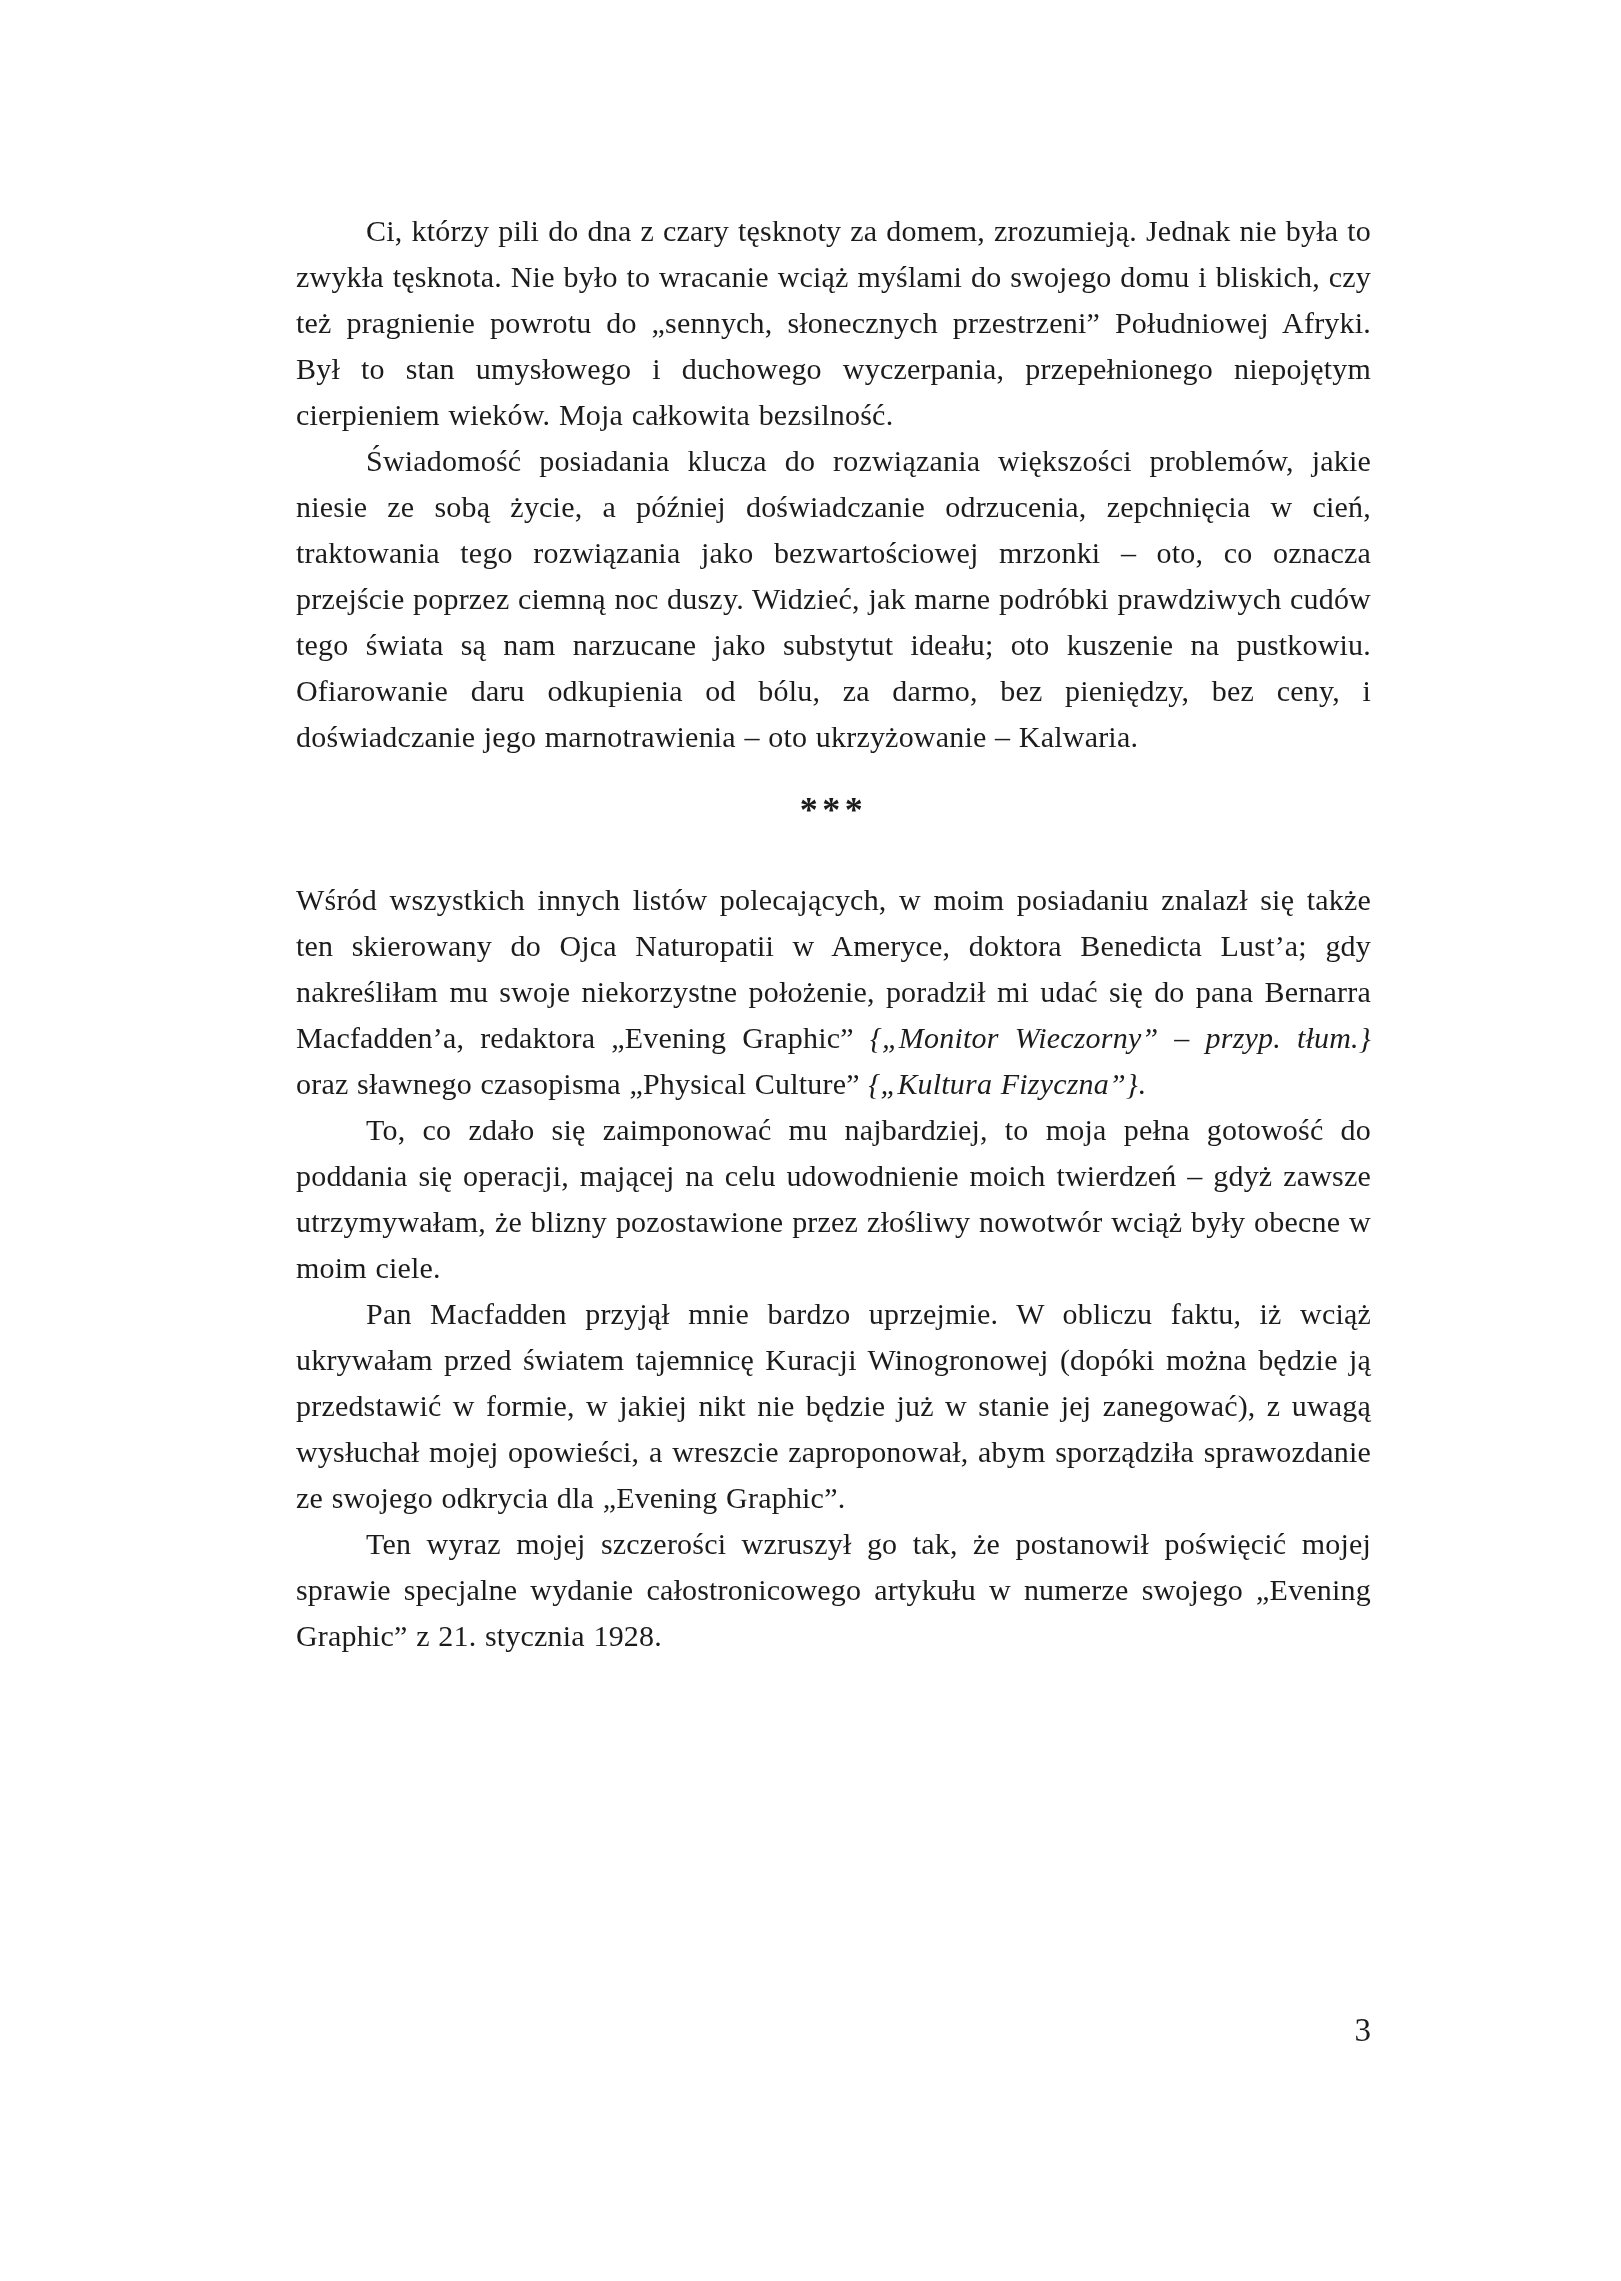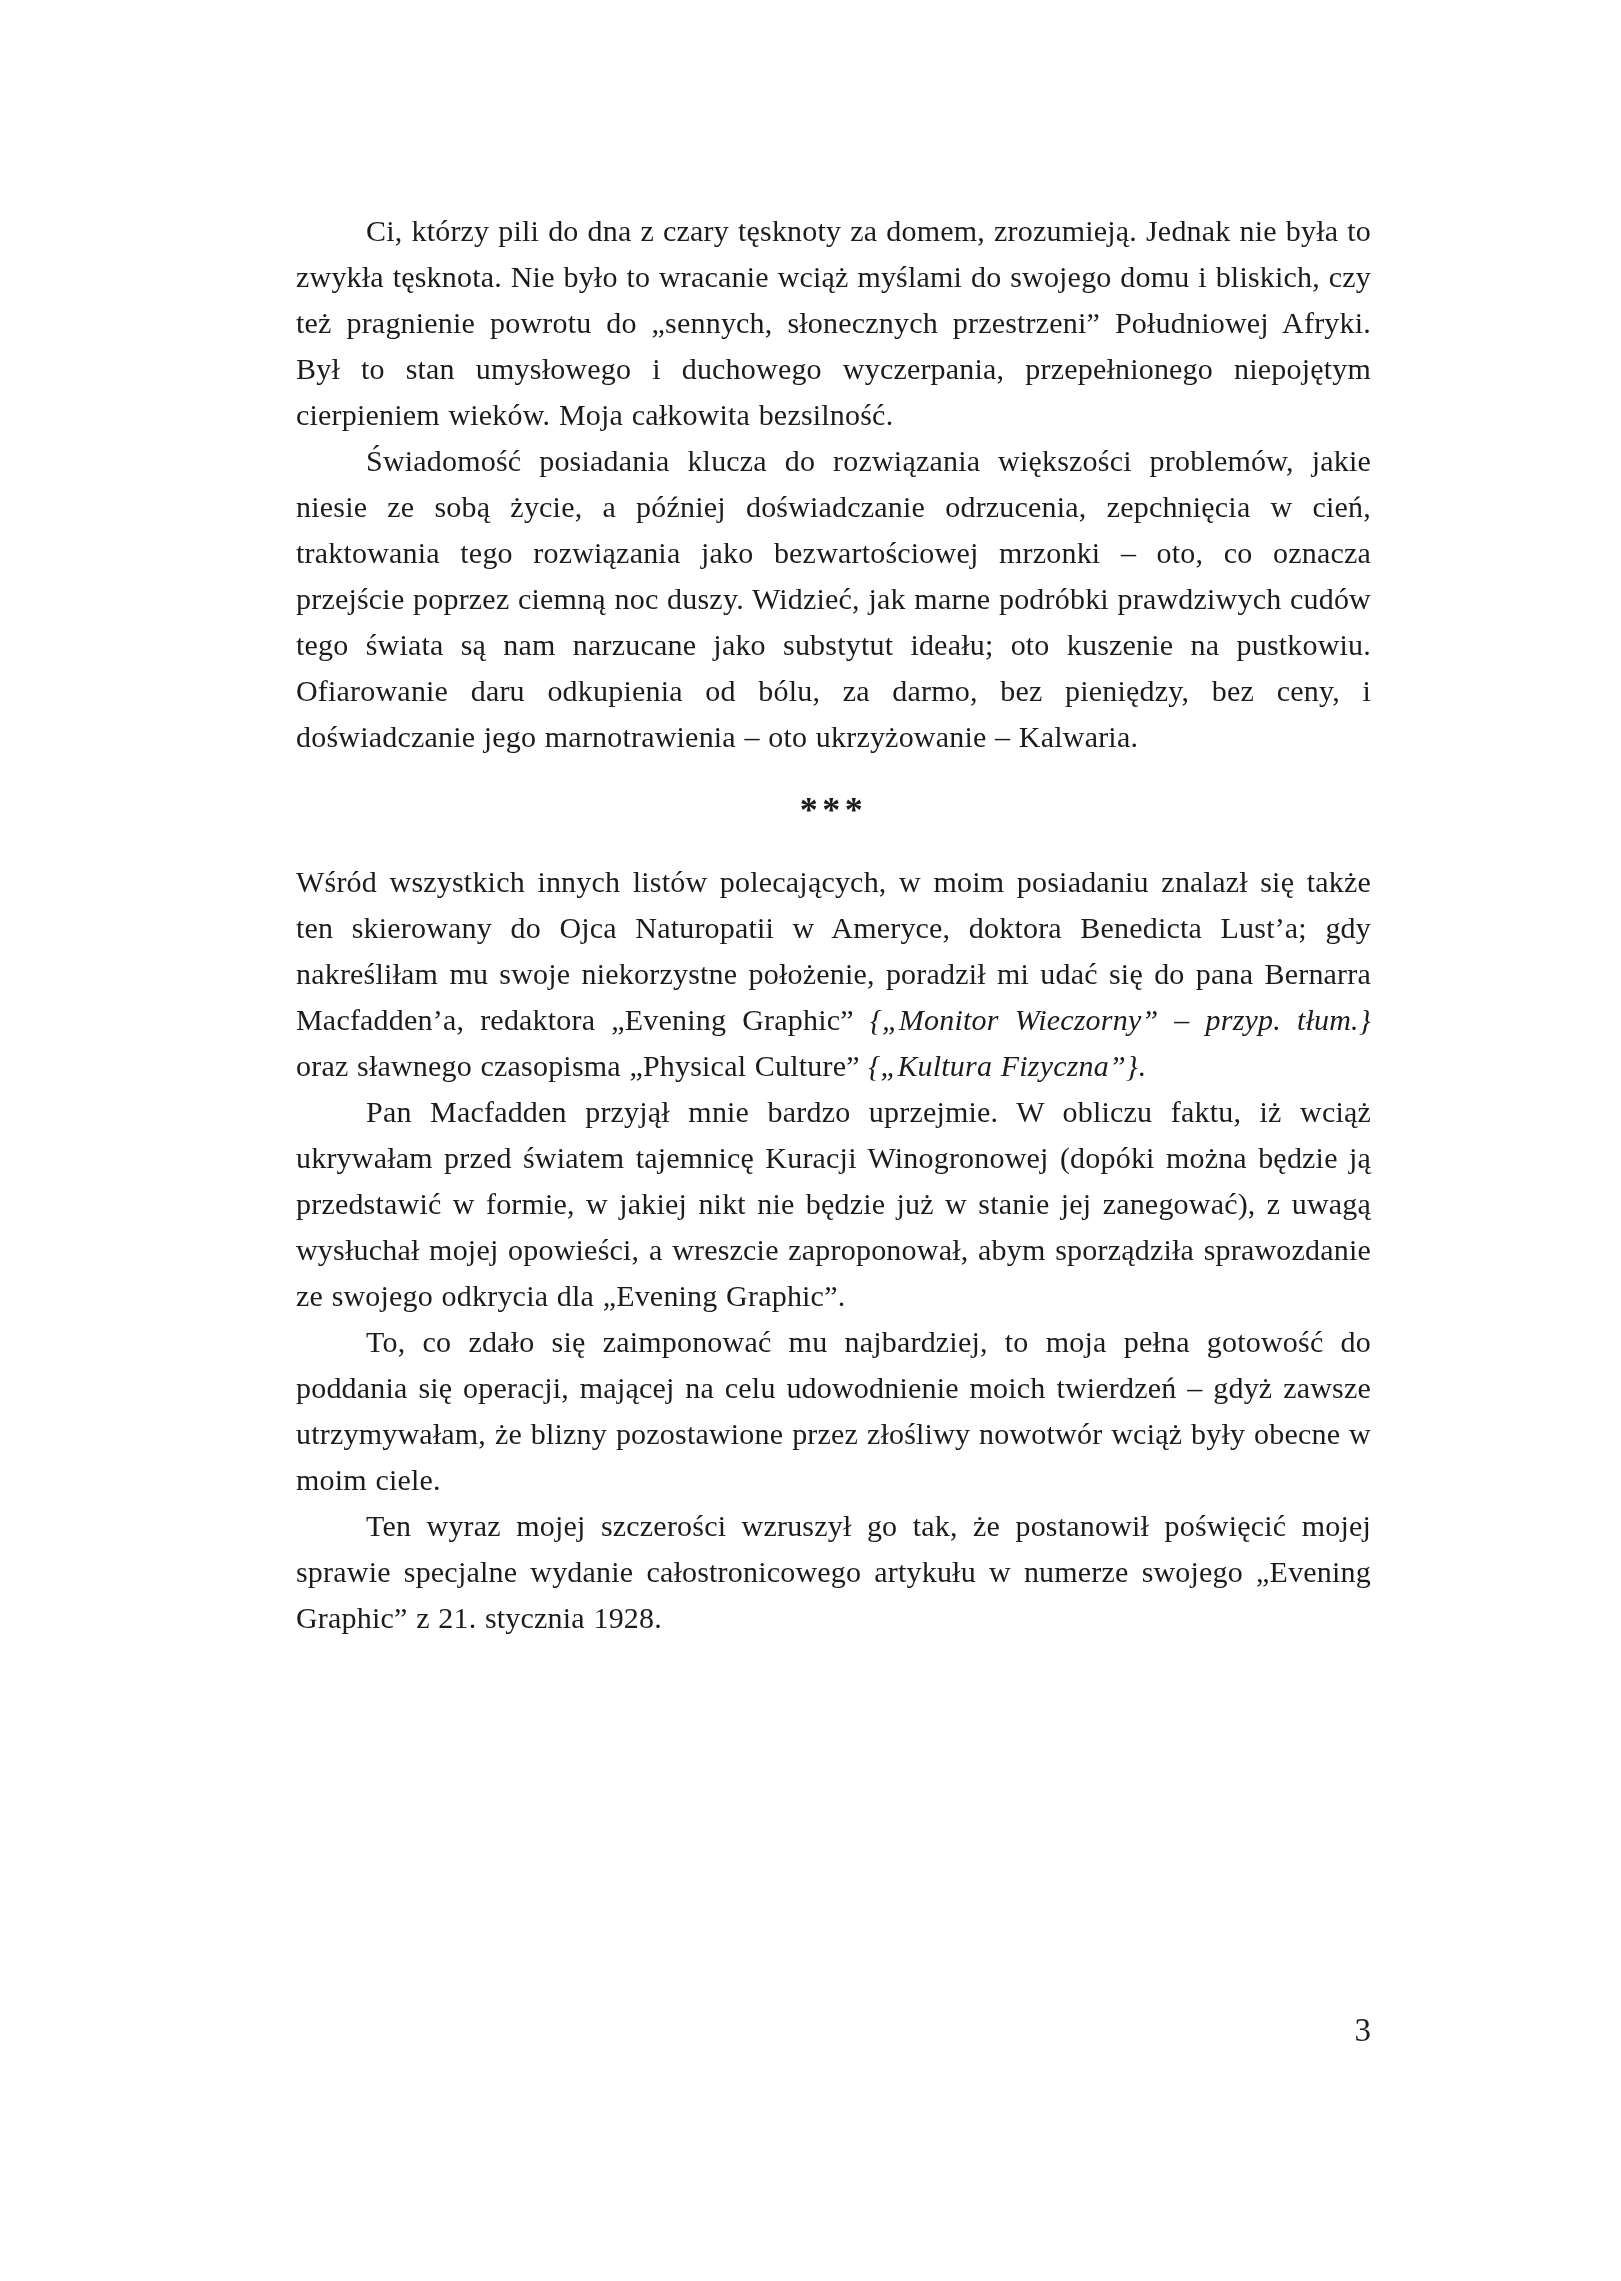--- a/index.html
+++ b/index.html
@@ -48,21 +48,21 @@
   }
   .section-title {
     margin: 53px 0 0 0;
     text-align: center;
     font-size: 41px;
     line-height: 52px;
     font-weight: bold;
     letter-spacing: 1.3px;
   }
   .after-title {
-    margin-top: 26px;
+    margin-top: 44px;
   }
   .page-number {
     position: absolute;
     left: 296px;
     top: 2007px;
     width: 1075px;
     text-align: right;
     font-size: 33px;
     line-height: 46px;
   }
@@ -76,22 +76,22 @@
     <div>
         <p class="para"><span>Ci, którzy pili do dna z czary tęsknoty za domem, zrozumieją. Jednak nie była to zwykła tęsknota. Nie było to wracanie wciąż myślami do swojego domu i bliskich, czy też pragnienie powrotu do „sennych, słonecznych przestrzeni” Południowej Afryki. Był to stan umysłowego i duchowego wyczerpania, przepełnionego niepojętym cierpieniem wieków. Moja całkowita bezsilność.</span></p>
         <p class="para"><span>Świadomość posiadania klucza do rozwiązania większości problemów, jakie niesie ze sobą życie, a później doświadczanie odrzucenia, zepchnięcia w cień, traktowania tego rozwiązania jako bezwartościowej mrzonki – oto, co oznacza przejście poprzez ciemną noc duszy. Widzieć, jak marne podróbki prawdziwych cudów tego świata są nam narzucane jako substytut ideału; oto kuszenie na pustkowiu. Ofiarowanie daru odkupienia od bólu, za darmo, bez pieniędzy, bez ceny, i doświadczanie jego marnotrawienia – oto ukrzyżowanie – Kalwaria.</span></p>
       </div>
 
     <div class="separator">***</div>
 
 
     <div class="after-title">
         <p class="para no-indent"><span>Wśród wszystkich innych listów polecających, w moim posiadaniu znalazł się także ten skierowany do Ojca Naturopatii w Ameryce, doktora Benedicta Lust’a; gdy nakreśliłam mu swoje niekorzystne położenie, poradził mi udać się do pana Bernarra Macfadden’a, redaktora „Evening Graphic” </span><em>{„Monitor Wieczorny” – przyp. tłum.}</em><span> oraz sławnego czasopisma „Physical Culture” </span><em>{„Kultura Fizyczna”}</em><span>.</span></p>
+        <p class="para"><span>To, co zdało się zaimponować mu najbardziej, to moja pełna gotowość do poddania się operacji, mającej na celu udowodnienie moich twierdzeń – gdyż zawsze utrzymywałam, że blizny pozostawione przez złośliwy nowotwór wciąż były obecne w moim ciele.</span></p>
         <p class="para"><span>Pan Macfadden przyjął mnie bardzo uprzejmie. W obliczu faktu, iż wciąż ukrywałam przed światem tajemnicę Kuracji Winogronowej (dopóki można będzie ją przedstawić w formie, w jakiej nikt nie będzie już w stanie jej zanegować), z uwagą wysłuchał mojej opowieści, a wreszcie zaproponował, abym sporządziła sprawozdanie ze swojego odkrycia dla „Evening Graphic”.</span></p>
-        <p class="para"><span>To, co zdało się zaimponować mu najbardziej, to moja pełna gotowość do poddania się operacji, mającej na celu udowodnienie moich twierdzeń – gdyż zawsze utrzymywałam, że blizny pozostawione przez złośliwy nowotwór wciąż były obecne w moim ciele.</span></p>
         <p class="para"><span>Ten wyraz mojej szczerości wzruszył go tak, że postanowił poświęcić mojej sprawie specjalne wydanie całostronicowego artykułu w numerze swojego „Evening Graphic” z 21. stycznia 1928.</span></p>
       </div>
 
   </div>
 
   <div class="page-number">3</div>
 </div>
 
 
 </body></html>

